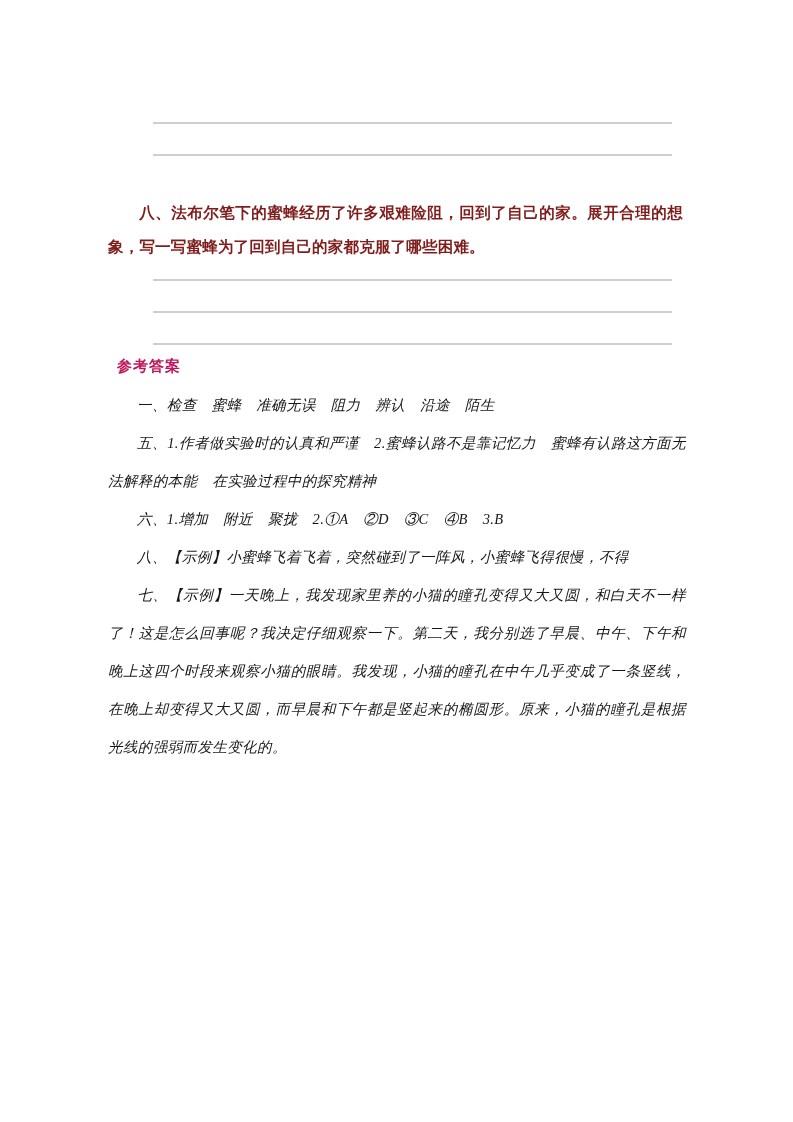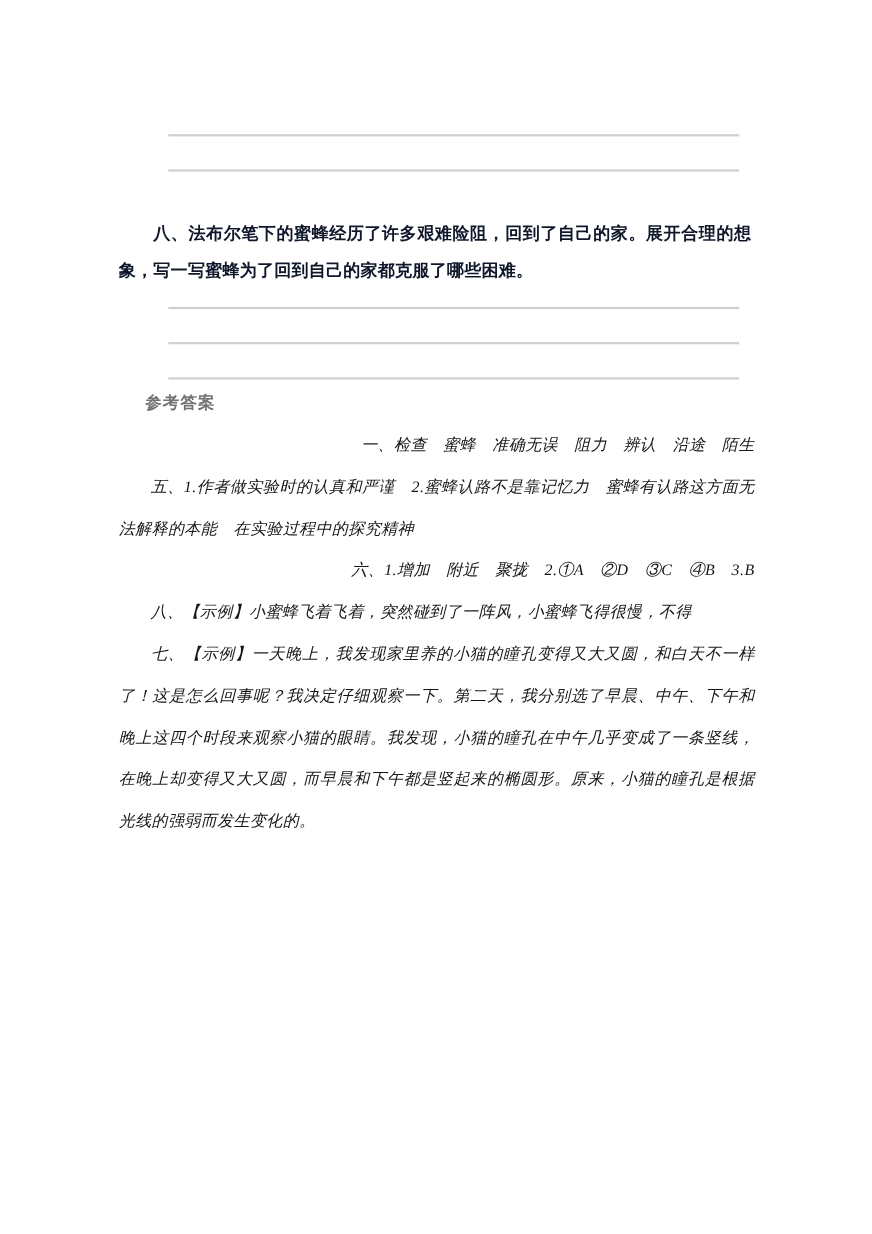--- a/index.html
+++ b/index.html
@@ -45,35 +45,35 @@
     position: absolute;
     left: 108px;
     width: 575px;
     font-size: 15.5px;
     line-height: 34px;
     font-family: "Liberation Sans", "DejaVu Sans", sans-serif;
     font-weight: 600;
     letter-spacing: 0.2px;
     text-align: justify;
     text-justify: inter-ideograph;
-    color: #0f172a;
+    color: #7f1d1d;
   }
   #question-eight { top: 196px; }
   .q-indent { display: inline-block; width: 31px; }
 
   
   .answers-heading {
     position: absolute;
-    left: 132px;
+    left: 117px;
     top: 357px;
     font-family: "Liberation Sans", "DejaVu Sans", sans-serif;
     font-weight: bold;
     font-size: 15px;
     letter-spacing: 1px;
-    color: #737373;
+    color: #be185d;
   }
 
   
   #answer-body {
     position: absolute;
     left: 108px;
     top: 386px;
     width: 578px;
     font-family: "Liberation Serif", "DejaVu Serif", serif;
     font-size: 14.5px;
@@ -83,21 +83,21 @@
     line-height: 38px;
     text-align: justify;
     text-justify: inter-ideograph;
     letter-spacing: 0.4px;
     margin: 0;
     font-style: italic;
   }
   .answer-item .indent { display: inline-block; width: 29px; }
 
   
-  .answer-item.single { text-align: right; }
+  .answer-item.single { text-align: left; }
 </style>
 </head>
 <body>
 
 <div class="page">
 
   <div class="rule-block" id="rules-top">
     <div class="rule-line"></div>
     <div class="rule-gap"></div>
     <div class="rule-line"></div>

